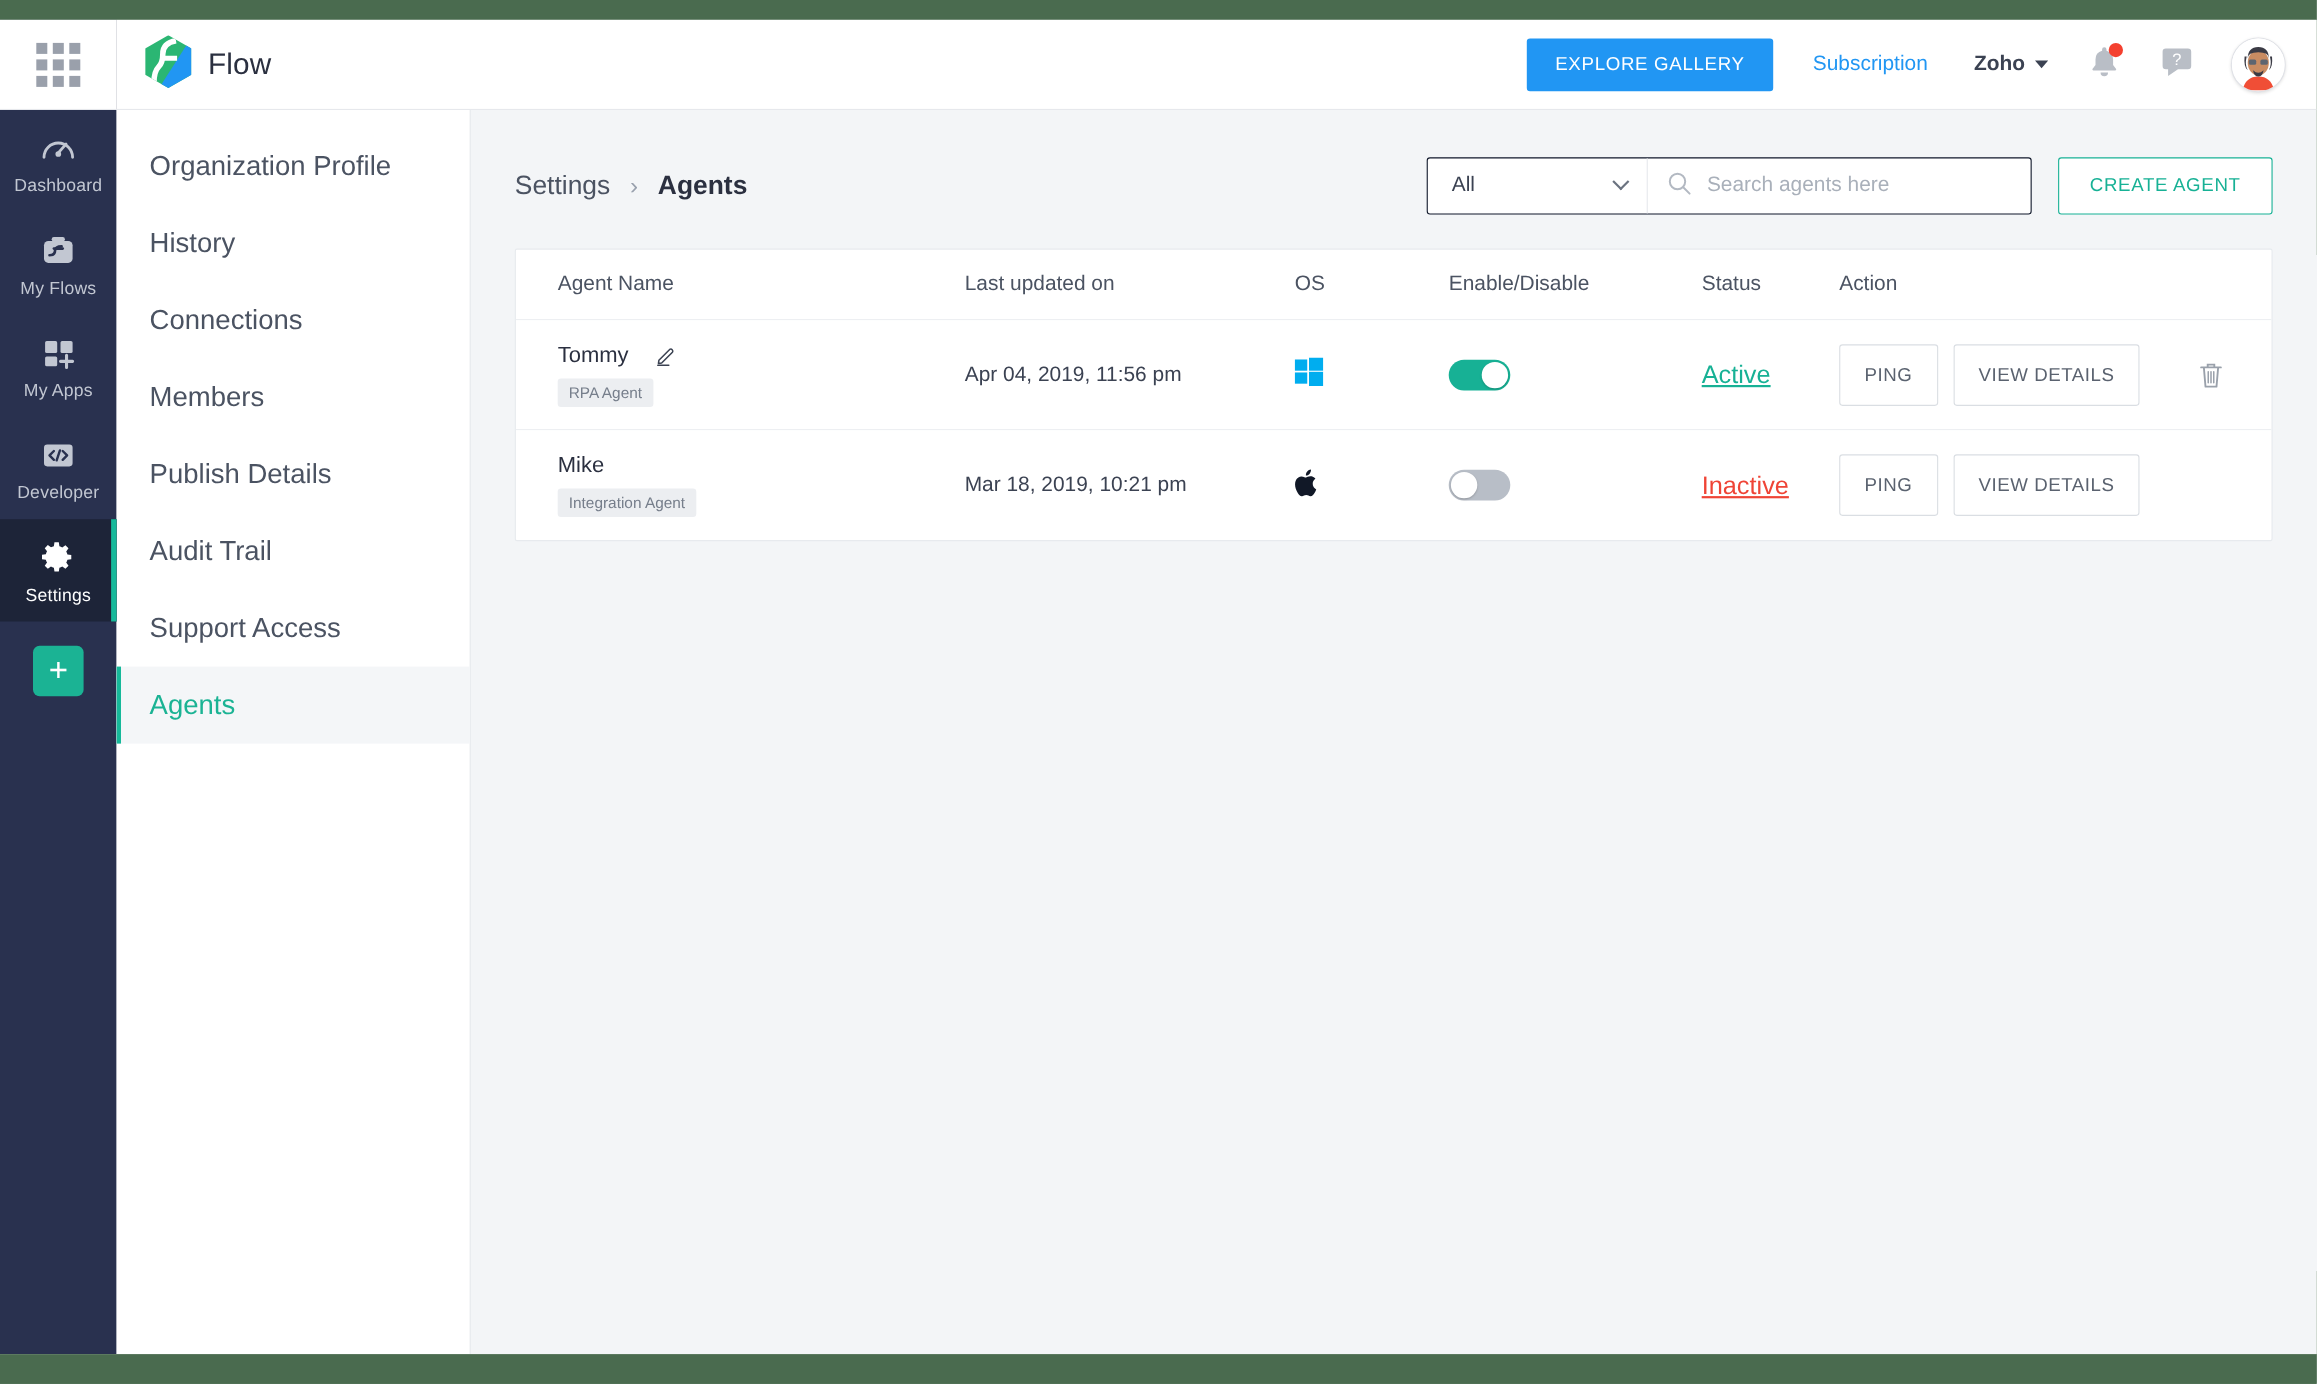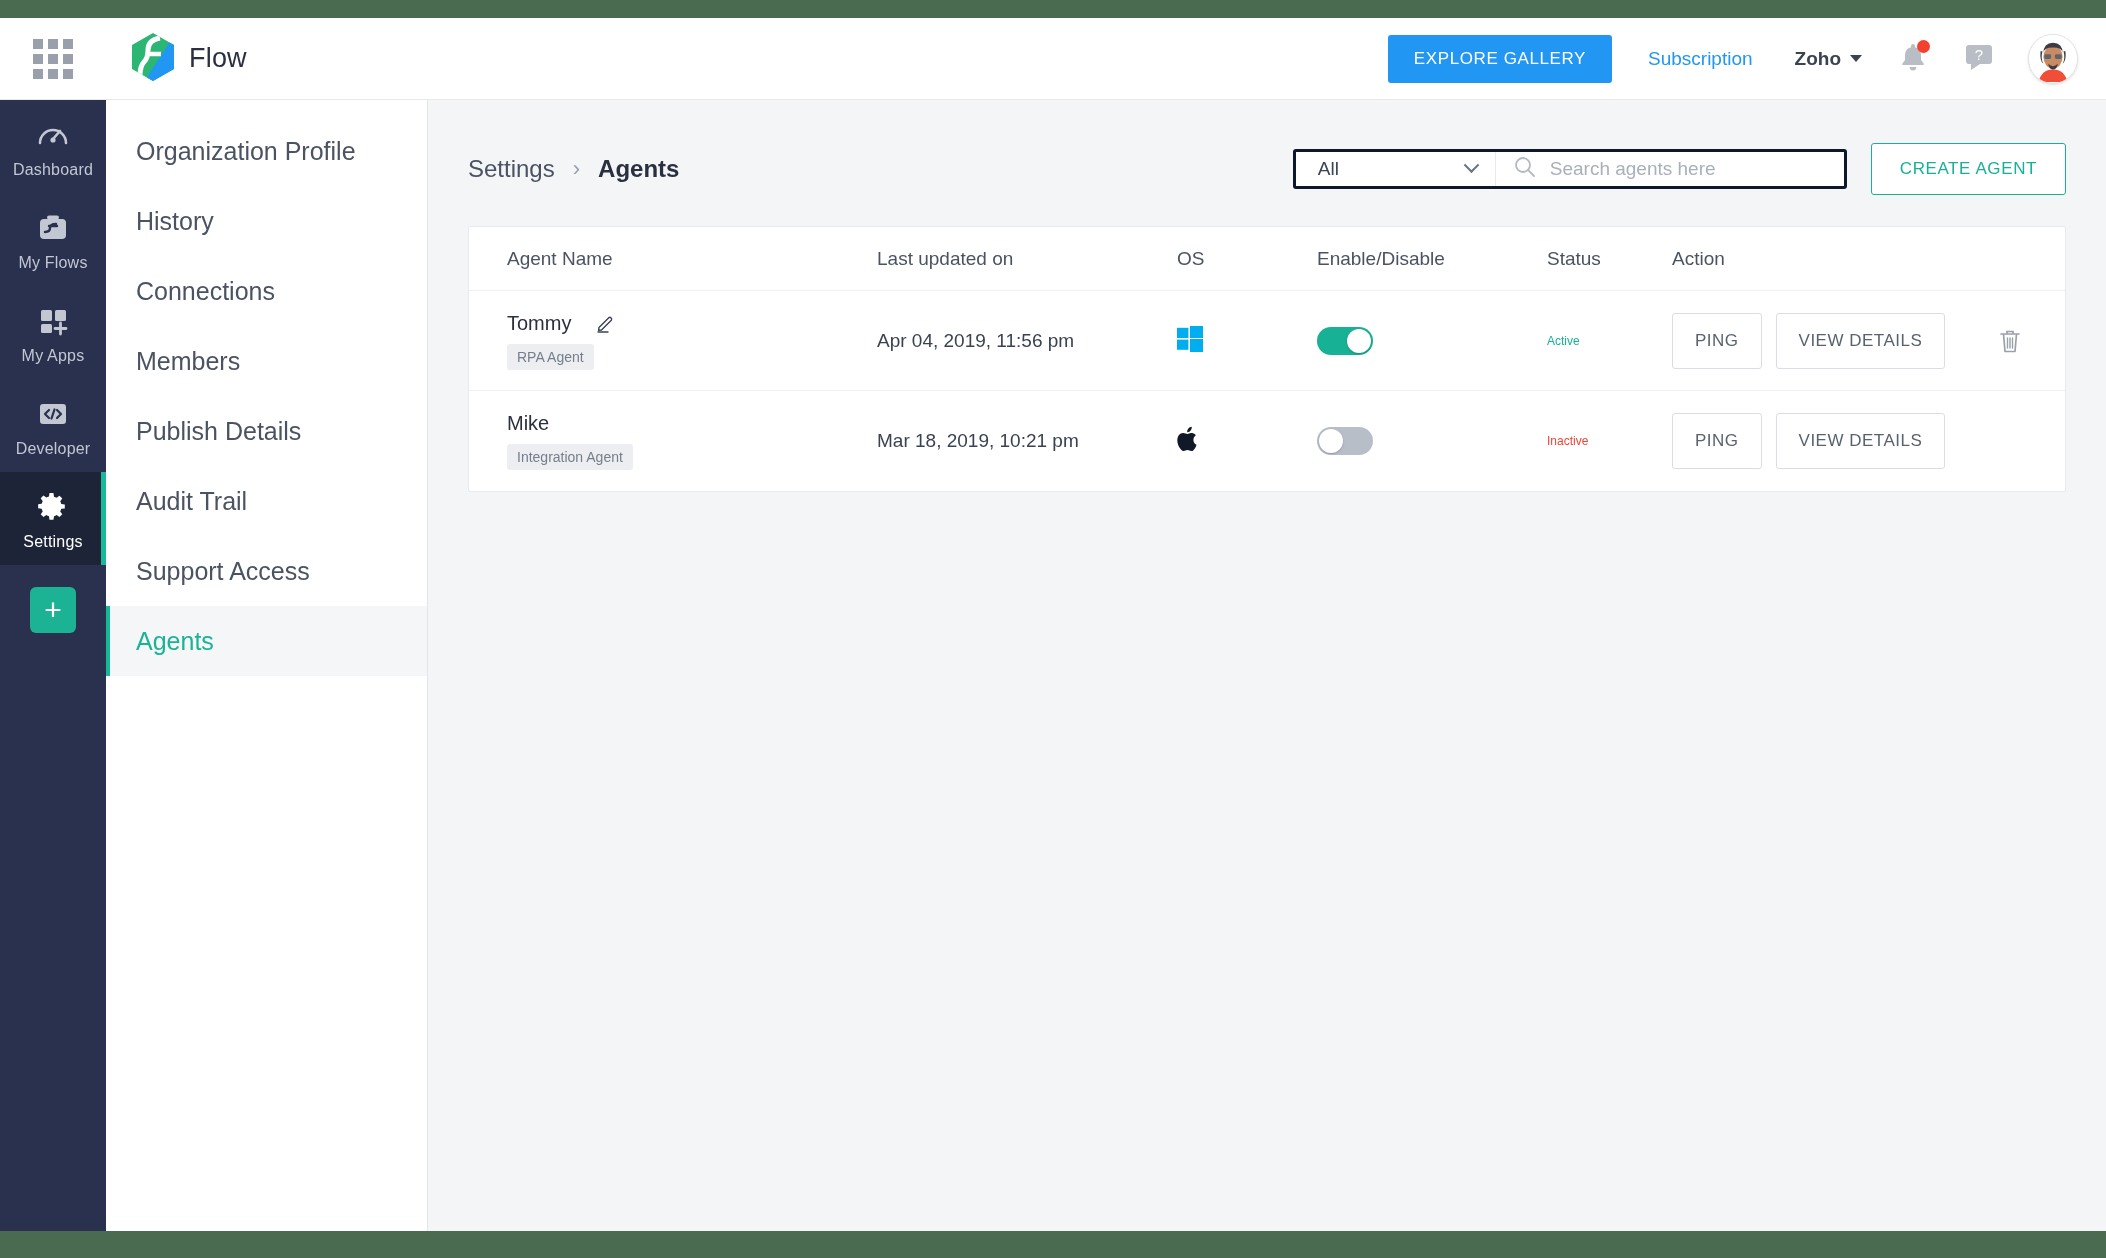--- a/index.html
+++ b/index.html
@@ -110,22 +110,22 @@
 
   
   .content { flex: 1; background: #f3f5f7; padding: 40px 40px 0 40px; min-width: 0; }
   .content-head { display: flex; align-items: center; height: 58px; }
   .crumb { font-size: 24px; color: #4b5362; cursor: pointer; }
   .crumb-sep { margin: 0 18px; color: #98a0ad; font-size: 22px; }
   .crumb-current { font-size: 24px; color: #2b3040; font-weight: bold; }
   .head-spacer { flex: 1; }
 
   .searchbar {
-    display: flex; align-items: center; height: 40px;
-    background: #fff; border: 3px solid #0f172a; border-radius: 3px;
+    display: flex; align-items: center; height: 52px;
+    background: #fff; border: 1px solid #0f172a; border-radius: 3px;
   }
   .filter-select {
     width: 200px; height: 100%; display: flex; align-items: center;
     justify-content: space-between; padding: 0 18px 0 22px;
     font-size: 19px; color: #3b4252; cursor: pointer;
     border-right: 1px solid #e6e9ed;
   }
   .chev {
     width: 11px; height: 11px; border-right: 2px solid #6b7380;
     border-bottom: 2px solid #6b7380; transform: rotate(45deg) translate(-3px,-3px);
@@ -163,21 +163,21 @@
 
   .name-block { display: flex; flex-direction: column; gap: 9px; }
   .name-line { display: flex; align-items: center; gap: 25px; }
   .agent-name { font-size: 20px; color: #2b3040; }
   .pencil { cursor: pointer; display: flex; }
   .tag {
     align-self: flex-start; background: #eceef1; color: #767e8b;
     font-size: 14px; padding: 5px 10px; border-radius: 3px;
   }
   .date-txt { font-size: 19px; color: #3b4252; }
-  .status-txt { font-size: 12px; }
+  .status-txt { font-size: 23px; text-decoration: underline; }
   .status-active { color: #17b195; }
   .status-inactive { color: #ef4436; }
 
   .toggle {
     width: 56px; height: 28px; border-radius: 14px; position: relative; cursor: pointer;
   }
   .toggle.on  { background: #17b195; }
   .toggle.off { background: #b8bec7; }
   .toggle .knob {
     position: absolute; top: 2px; width: 24px; height: 24px; border-radius: 50%;

